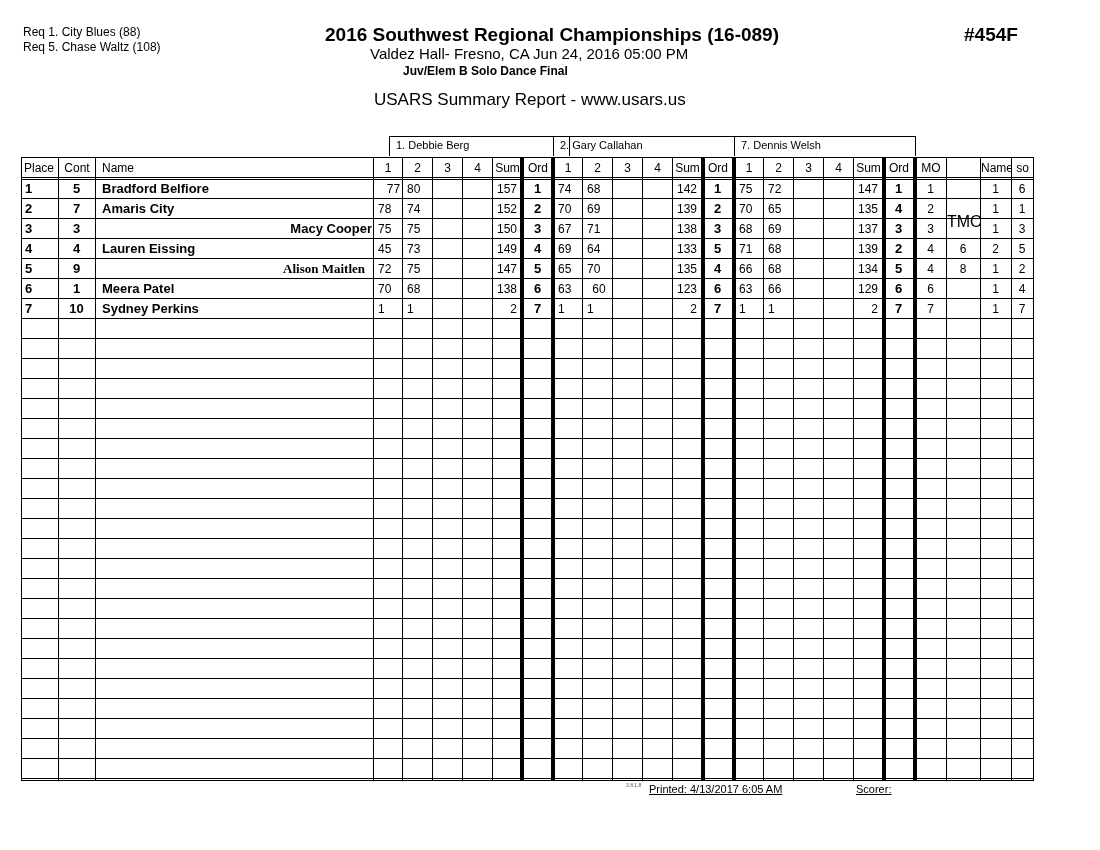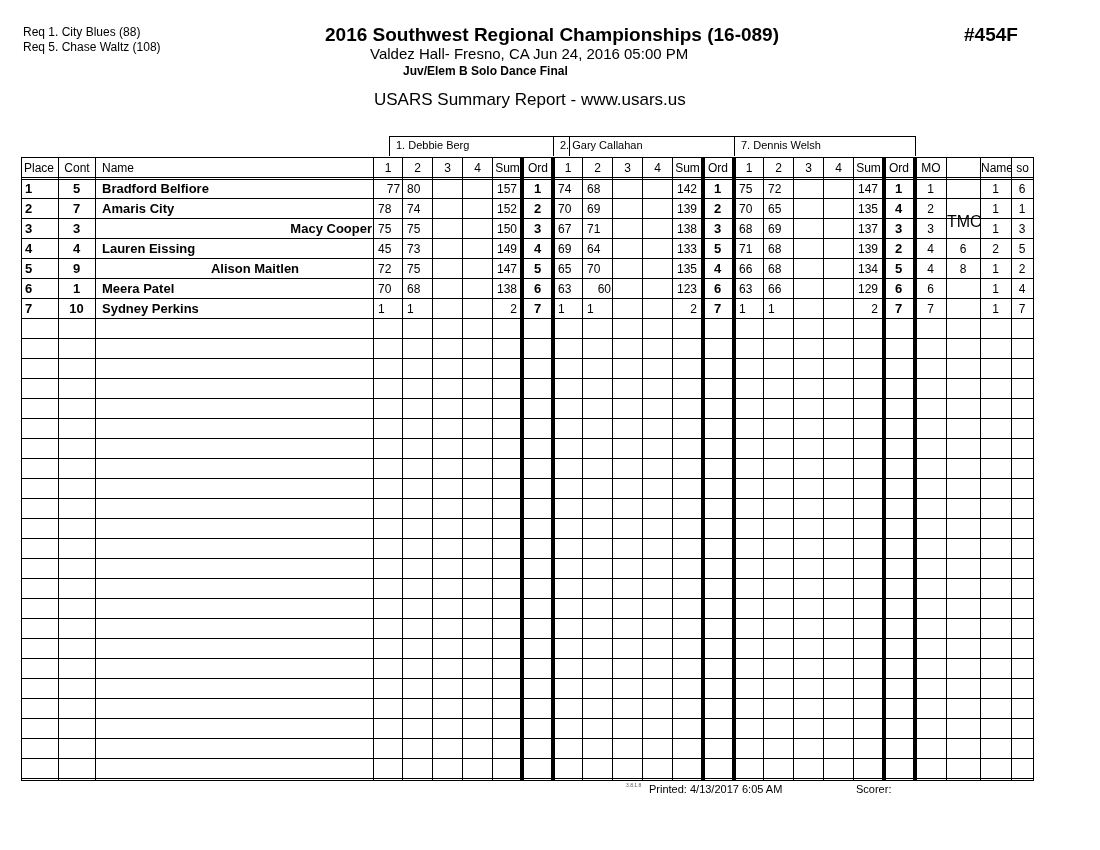--- a/index.html
+++ b/index.html
@@ -7,21 +7,21 @@
   .abs { position:absolute; white-space:nowrap; }
   .req { font-size:12px; left:23px; }
 
   
   .judge-box { position:absolute; top:136px; height:20px; border:1px solid #000; border-bottom:none; box-sizing:border-box; font-size:11px; padding:2px 0 0 6px; }
   .cell { position:absolute; box-sizing:border-box; font-size:12px; line-height:20px; overflow:hidden; }
   .vline { position:absolute; background:#000; width:1px; }
   .vthick { position:absolute; background:#000; width:4px; }
   .hline { position:absolute; background:#000; height:1px; left:21px; width:1012px; }
   .bold { font-weight:bold; font-size:13px; }
-  .footer { font-size:11px; }
+  .footer { font-size:11px;text-decoration:underline; }
   .tiny { font-size:5px; color:#555; }
 </style>
 </head>
 <body>
 
 <div class="abs req" style="top:25px;">Req  1.  City Blues (88)</div>
 <div class="abs req" style="top:40px;">Req  5.  Chase Waltz (108)</div>
 
 <div class="abs" style="top:24px; left:325px; font-weight:bold; font-size:19px;">2016 Southwest Regional Championships (16-089)</div>
 <div class="abs" style="top:45px; left:370px; font-size:15px;">Valdez Hall- Fresno, CA  Jun 24, 2016  05:00 PM</div>
@@ -220,21 +220,21 @@
     <div class="cell" style="left: 824px; top: 239px; width: 28px; height: 20px; text-align: left;"></div>
     <div class="cell" style="left: 854px; top: 239px; width: 28px; height: 20px; text-align: right; padding-right: 4px;">139</div>
     <div class="cell bold" style="left: 884px; top: 239px; width: 29px; height: 20px; text-align: center;">2</div>
     <div class="cell" style="left: 916px; top: 239px; width: 29px; height: 20px; text-align: center;">4</div>
     <div class="cell" style="left: 947px; top: 239px; width: 32px; height: 20px; text-align: center;">6</div>
     <div class="cell" style="left: 981px; top: 239px; width: 29px; height: 20px; text-align: center;">2</div>
     <div class="cell" style="left: 1012px; top: 239px; width: 20px; height: 20px; text-align: center;">5</div>
     <div style="position: absolute; left: 21px; top: 259px; width: 1012px; height: 20px;"></div>
     <div class="cell bold" style="left: 22px; top: 259px; width: 35px; height: 20px; text-align: left; padding-left: 3px;">5</div>
     <div class="cell bold" style="left: 59px; top: 259px; width: 35px; height: 20px; text-align: center;">9</div>
-    <div class="cell bold" style="left: 114px; top: 259px; width: 276px; height: 20px; text-align: center; padding-left: 6px;">Alison Maitlen</div>
+    <div class="cell bold" style="left: 89px; top: 259px; width: 276px; height: 20px; text-align: right; padding-left: 6px; font-family: Liberation Serif, serif;">Alison Maitlen</div>
     <div class="cell" style="left: 374px; top: 259px; width: 27px; height: 20px; text-align: left; padding-left: 4px;">72</div>
     <div class="cell" style="left: 403px; top: 259px; width: 28px; height: 20px; text-align: left; padding-left: 4px;">75</div>
     <div class="cell" style="left: 433px; top: 259px; width: 28px; height: 20px; text-align: left;"></div>
     <div class="cell" style="left: 463px; top: 259px; width: 28px; height: 20px; text-align: left;"></div>
     <div class="cell" style="left: 493px; top: 259px; width: 28px; height: 20px; text-align: right; padding-right: 4px;">147</div>
     <div class="cell bold" style="left: 523px; top: 259px; width: 29px; height: 20px; text-align: center;">5</div>
     <div class="cell" style="left: 554px; top: 259px; width: 27px; height: 20px; text-align: left; padding-left: 4px;">65</div>
     <div class="cell" style="left: 583px; top: 259px; width: 28px; height: 20px; text-align: left; padding-left: 4px;">70</div>
     <div class="cell" style="left: 613px; top: 259px; width: 28px; height: 20px; text-align: left;"></div>
     <div class="cell" style="left: 643px; top: 259px; width: 28px; height: 20px; text-align: left;"></div>
@@ -254,21 +254,21 @@
     <div class="cell bold" style="left: 22px; top: 279px; width: 35px; height: 20px; text-align: left; padding-left: 3px;">6</div>
     <div class="cell bold" style="left: 59px; top: 279px; width: 35px; height: 20px; text-align: center;">1</div>
     <div class="cell bold" style="left: 96px; top: 279px; width: 276px; height: 20px; text-align: left; padding-left: 6px;">Meera Patel</div>
     <div class="cell" style="left: 374px; top: 279px; width: 27px; height: 20px; text-align: left; padding-left: 4px;">70</div>
     <div class="cell" style="left: 403px; top: 279px; width: 28px; height: 20px; text-align: left; padding-left: 4px;">68</div>
     <div class="cell" style="left: 433px; top: 279px; width: 28px; height: 20px; text-align: left;"></div>
     <div class="cell" style="left: 463px; top: 279px; width: 28px; height: 20px; text-align: left;"></div>
     <div class="cell" style="left: 493px; top: 279px; width: 28px; height: 20px; text-align: right; padding-right: 4px;">138</div>
     <div class="cell bold" style="left: 523px; top: 279px; width: 29px; height: 20px; text-align: center;">6</div>
     <div class="cell" style="left: 554px; top: 279px; width: 27px; height: 20px; text-align: left; padding-left: 4px;">63</div>
-    <div class="cell" style="left: 583px; top: 279px; width: 28px; height: 20px; text-align: right; padding-left: 4px;">60</div>
+    <div class="cell" style="left: 583px; top: 279px; width: 28px; height: 20px; text-align: center; padding-left: 4px;">60</div>
     <div class="cell" style="left: 613px; top: 279px; width: 28px; height: 20px; text-align: left;"></div>
     <div class="cell" style="left: 643px; top: 279px; width: 28px; height: 20px; text-align: left;"></div>
     <div class="cell" style="left: 673px; top: 279px; width: 28px; height: 20px; text-align: right; padding-right: 4px;">123</div>
     <div class="cell bold" style="left: 703px; top: 279px; width: 29px; height: 20px; text-align: center;">6</div>
     <div class="cell" style="left: 735px; top: 279px; width: 27px; height: 20px; text-align: left; padding-left: 4px;">63</div>
     <div class="cell" style="left: 764px; top: 279px; width: 28px; height: 20px; text-align: left; padding-left: 4px;">66</div>
     <div class="cell" style="left: 794px; top: 279px; width: 28px; height: 20px; text-align: left;"></div>
     <div class="cell" style="left: 824px; top: 279px; width: 28px; height: 20px; text-align: left;"></div>
     <div class="cell" style="left: 854px; top: 279px; width: 28px; height: 20px; text-align: right; padding-right: 4px;">129</div>
     <div class="cell bold" style="left: 884px; top: 279px; width: 29px; height: 20px; text-align: center;">6</div>

